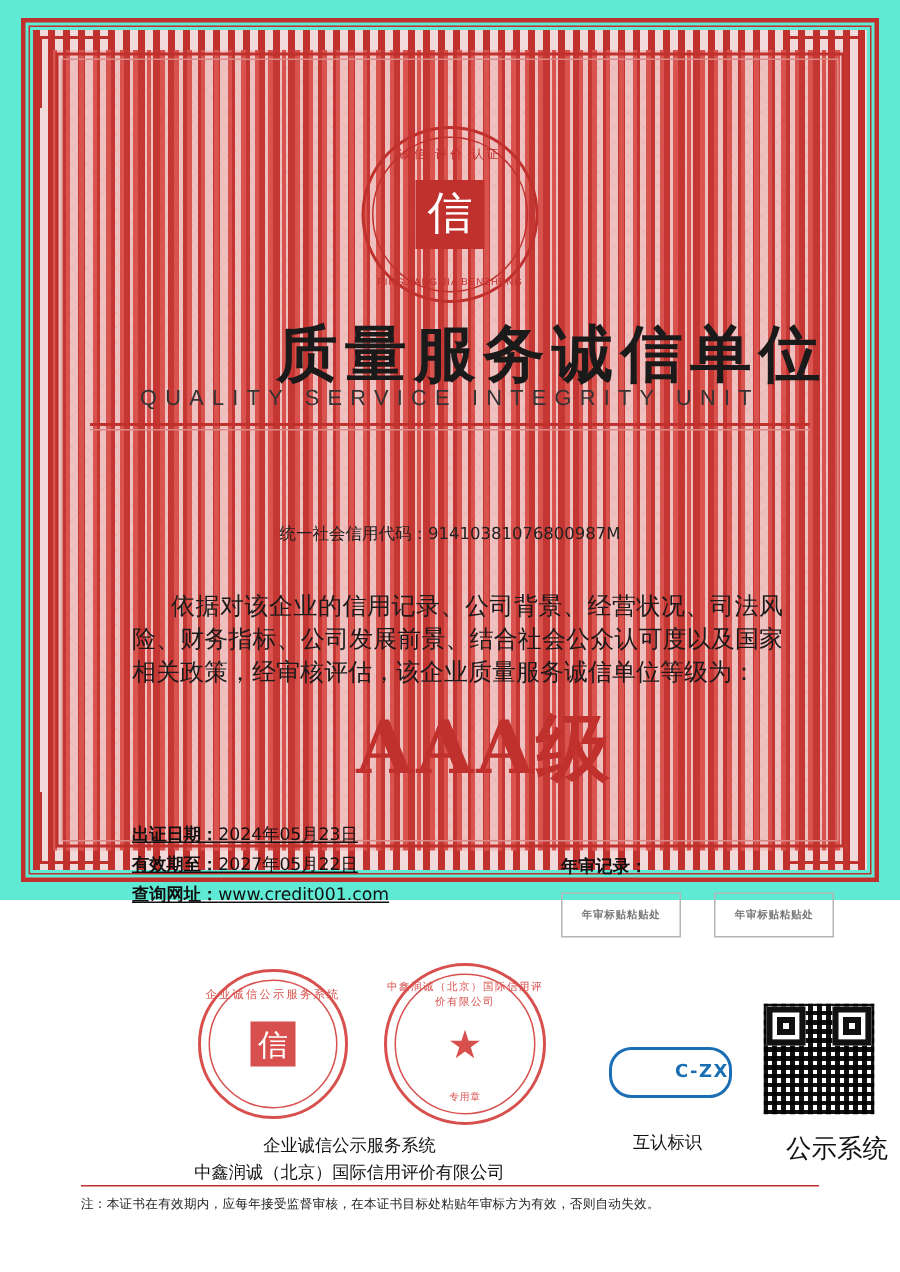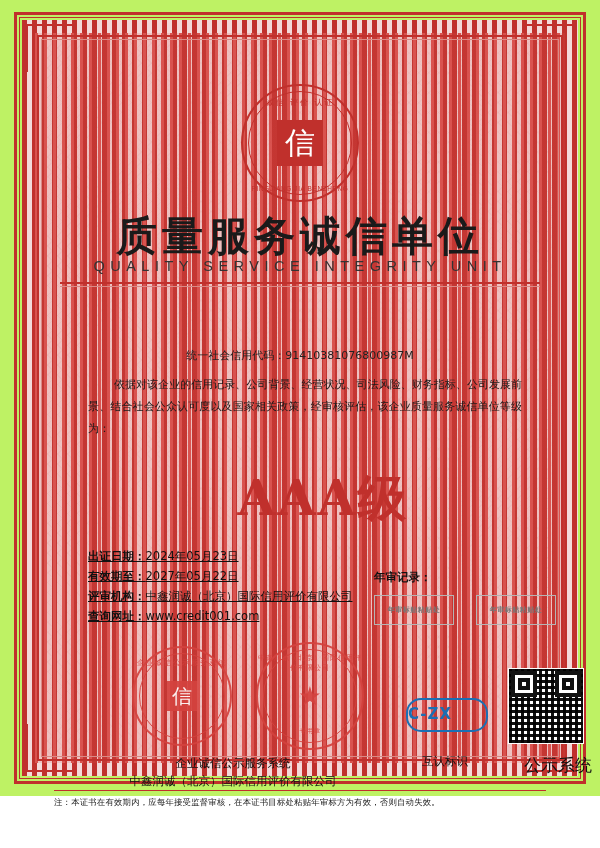--- a/index.html
+++ b/index.html
@@ -12,22 +12,22 @@
     height: 848px;
     font-family: "Liberation Sans", sans-serif;
     position: relative;
     overflow: hidden;
   }
 
   .certificate {
     position: absolute;
     left: 0; top: 0;
     width: 600px;
-    height: 796px;
-    background: #bef264;
+    height: 600px;
+    background: #5eead4;
     box-sizing: border-box;
   }
 
   
   .border-outer {
     position: absolute;
     left: 14px; top: 12px;
     right: 14px; bottom: 12px;
     border: 3px solid #c0302c;
     box-sizing: border-box;
@@ -133,21 +133,21 @@
     letter-spacing: 2px;
   }
   .emblem-arc-top { top: 13px; }
   .emblem-arc-bottom { bottom: 10px; font-size: 6.5px; letter-spacing: 0.6px; }
 
   
   .title-cn {
     position: absolute;
     left: 0; right: 0;
     top: 163px;
-    text-align: center;
+    text-align: right;
     font-family: "DejaVu Sans", sans-serif;
     font-size: 41px;
     font-weight: bold;
     letter-spacing: 5px;
     color: #1a1a1a;
   }
   .title-en {
     position: absolute;
     left: 0; right: 0;
     top: 212px;
@@ -196,23 +196,23 @@
     text-align: center;
     font-family: "DejaVu Sans", sans-serif;
     font-size: 11px;
     color: #222;
   }
 
   .body-text {
     position: absolute;
     left: 40px;
     right: 30px;
-    top: 328px;
-    font-family: "DejaVu Sans", sans-serif;
-    font-size: 11px;
+    top: 347px;
+    font-family: "DejaVu Sans", sans-serif;
+    font-size: 16px;
     line-height: 22px;
     color: #1a1a1a;
     text-align: justify;
     text-indent: 26px;
   }
 
   .grade {
     position: absolute;
     left: 0; right: 0;
     top: 420px;
@@ -362,24 +362,24 @@
   .mark-logo {
     position: absolute;
     left: 348px;
     top: 56px;
     width: 78px;
     height: 30px;
     border: 2px solid #1a6fb4;
     border-radius: 15px;
     color: #1a6fb4;
     font-family: "DejaVu Sans", sans-serif;
-    font-size: 15px;
+    font-size: 12px;
     font-weight: bold;
     line-height: 28px;
-    text-align: left;
+    text-align: right;
     letter-spacing: 1px;
   }
   .mark-caption {
     position: absolute;
     left: 340px;
     top: 112px;
     width: 94px;
     text-align: center;
     font-family: "DejaVu Sans", sans-serif;
     font-size: 11.5px;
@@ -482,23 +482,20 @@
     <div class="grade">AAA级</div>
 
     <div class="info-block">
       <div class="info-row">
         <span class="label">出证日期：</span><span>2024年05月23日</span>
       </div>
       <div class="info-row">
         <span class="label">有效期至：</span><span>2027年05月22日</span>
       </div>
       <div class="info-row">
-        <span class="label">评审机构：</span><span>中鑫润诚（北京）国际信用评价有限公司</span>
-      </div>
-      <div class="info-row">
         <span class="label">查询网址：</span><span>www.credit001.com</span>
       </div>
     </div>
 
     <div class="review-block">
       <div class="review-title">年审记录：</div>
       <div class="review-boxes">
         <div class="review-box">年审标贴粘贴处</div>
         <div class="review-box">年审标贴粘贴处</div>
       </div>

